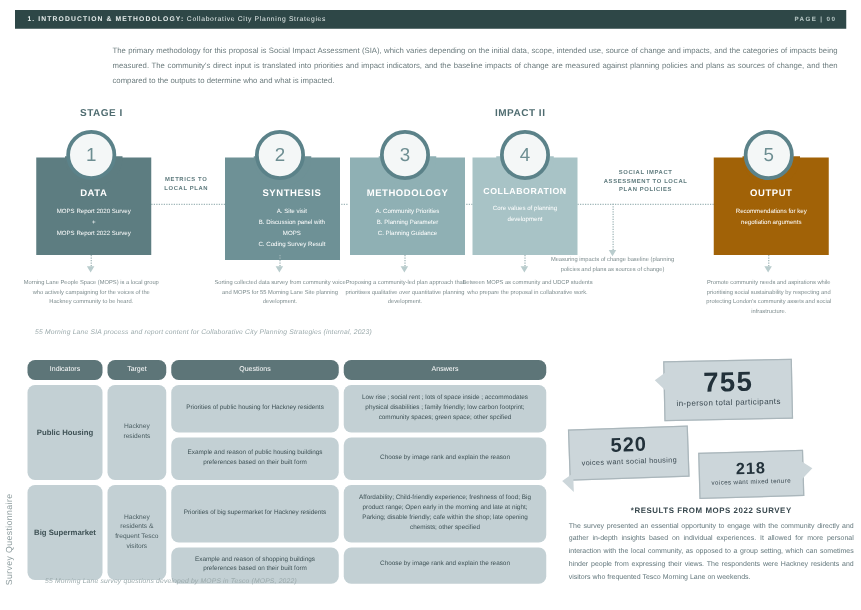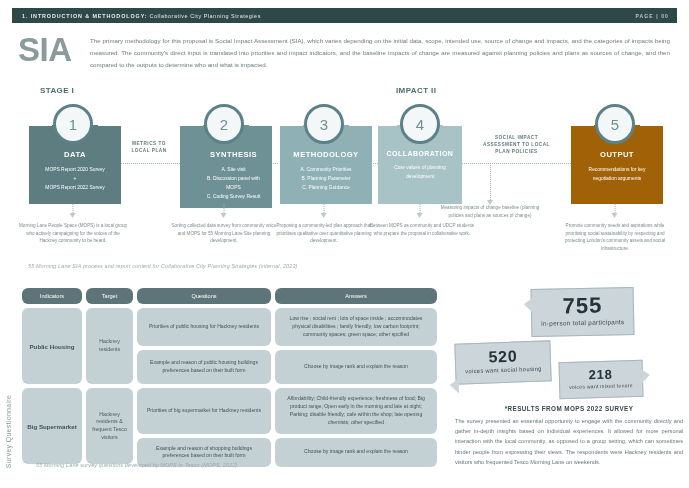--- a/index.html
+++ b/index.html
@@ -177,26 +177,25 @@
 
 <div class="page">
 
   <div class="topbar">
     <div class="t-left">
       <span>1. INTRODUCTION &amp; METHODOLOGY:</span><span class="sub"> Collaborative City Planning Strategies</span>
     </div>
     <div class="t-right">PAGE | 00</div>
   </div>
 
-  <div class="sia-title">SIA</div>
   <div class="intro">The primary methodology for this proposal is Social Impact Assessment (SIA), which varies depending on the initial data, scope, intended use, source of change and impacts, and the categories of impacts being measured. The community's direct input is translated into priorities and impact indicators, and the baseline impacts of change are measured against planning policies and plans as sources of change, and then compared to the outputs to determine who and what is impacted.</div>
 
   <div class="flow">
 
-    <div class="stage-label" style="left:40px; top:0;">STAGE I</div>
+    <div class="stage-label" style="left:64px; top:0;">STAGE I</div>
     <div class="stage-label" style="left:396px; top:0;">IMPACT II</div>
 
     <div class="connector" style="left:117px; top:77px; width:63px;"></div>
     <div class="conn-label" style="left: 113px; top: 54px; width: 72px; white-space: pre-line;">METRICS TO
 LOCAL PLAN</div>
 
     <div class="connector" style="left:222px; top:77px; width:56px;"></div>
     <div class="connector" style="left:322px; top:77px; width:56px;"></div>
 
     <div class="connector" style="left:460px; top:77px; width:111px;"></div>

